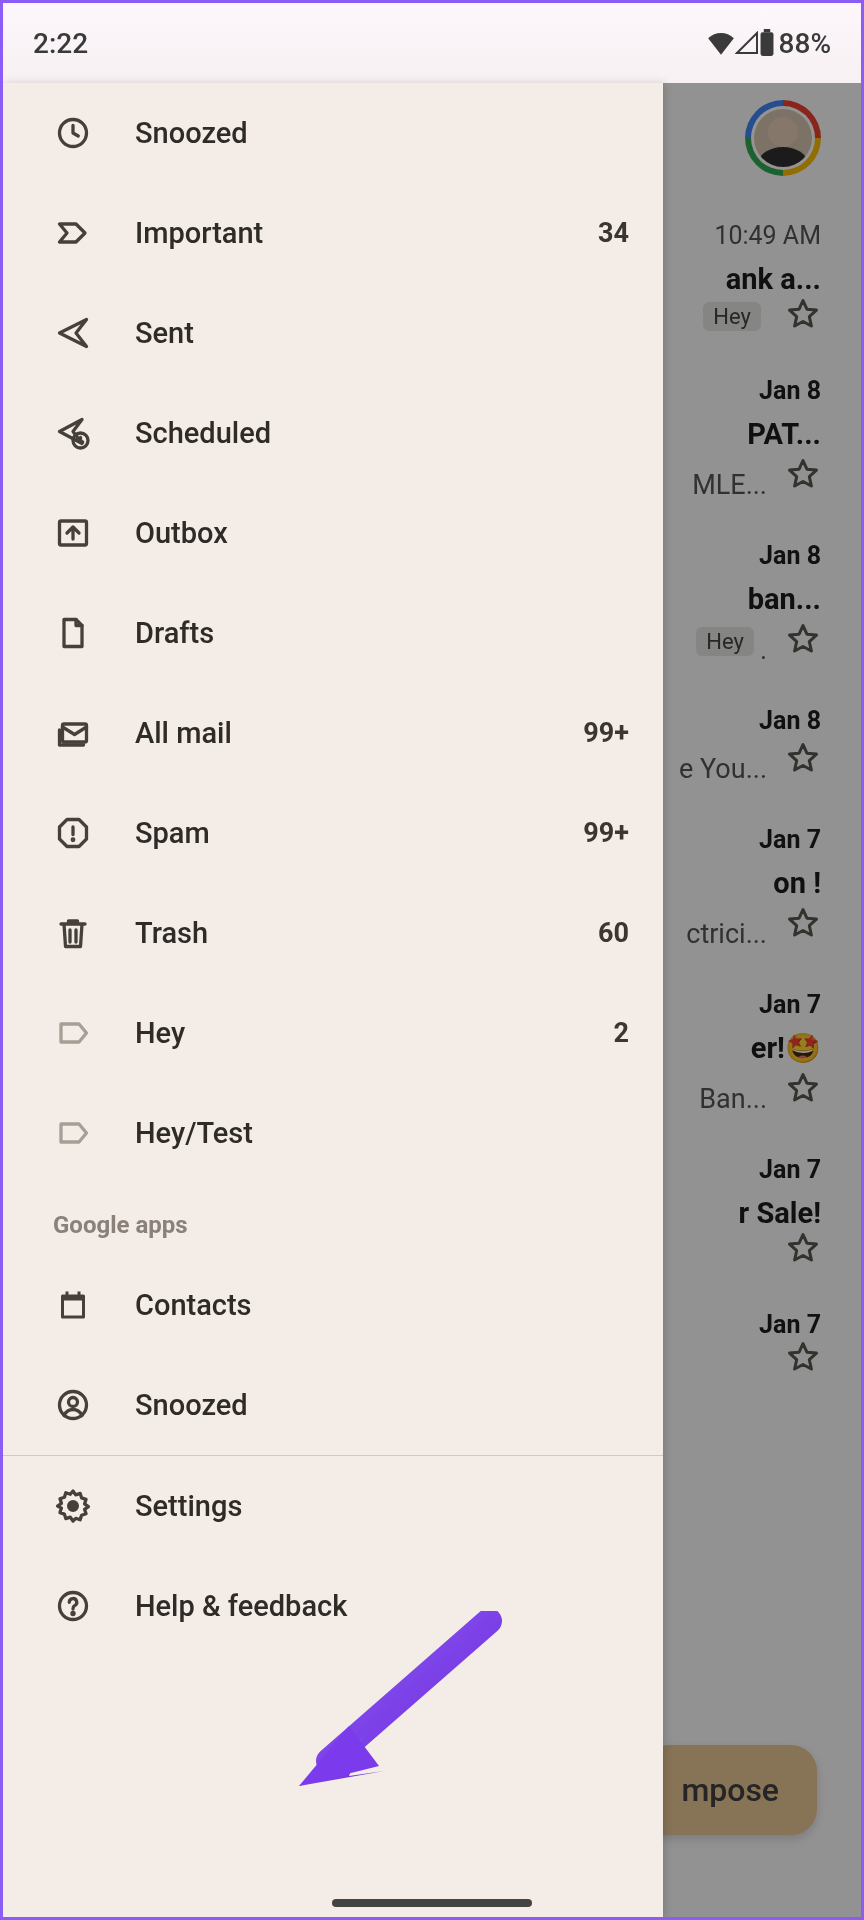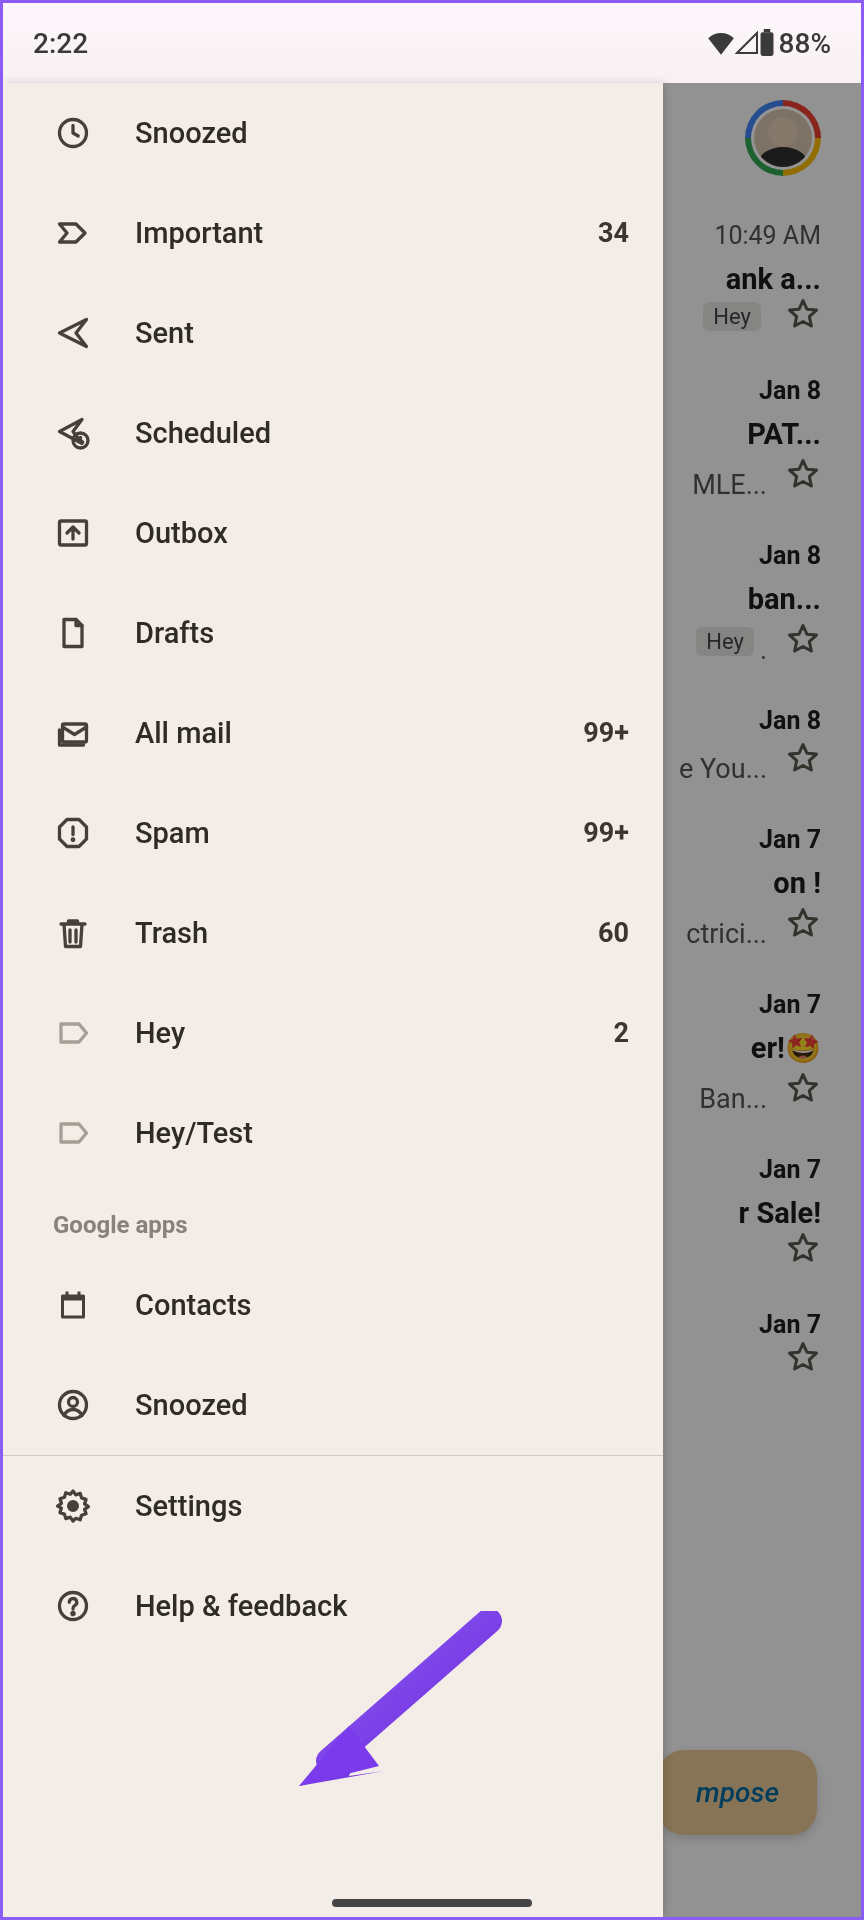--- a/index.html
+++ b/index.html
@@ -78,25 +78,24 @@
   .email-star {
     display: inline-block; vertical-align: middle; margin-left: 18px;
   }
   .email-chip {
     display:inline-block; background:#e5e7e3; color:#444; font-size:22px;
     padding:2px 10px; border-radius:6px; margin-right:6px;
     vertical-align:middle;
   }
   .compose-btn {
     position: absolute; right: 44px; bottom: 82px;
-    background: #e8c794; color: #0369a1;
+    background: #e8c794; color: #404040;
     padding: 26px 38px; border-radius: 26px;
-    font-size: 28px; font-weight: 500;
+    font-size: 32px; font-weight: 500;
     box-shadow: 0 4px 10px rgba(0,0,0,0.15);
-    font-style: italic;
   }
   .star-svg { width:36px; height:36px; }
 
   
   .scrim {
     position: absolute;
     top: 80px; left: 0; right: 0; bottom: 0;
     background: rgba(0,0,0,0.42);
   }
 

